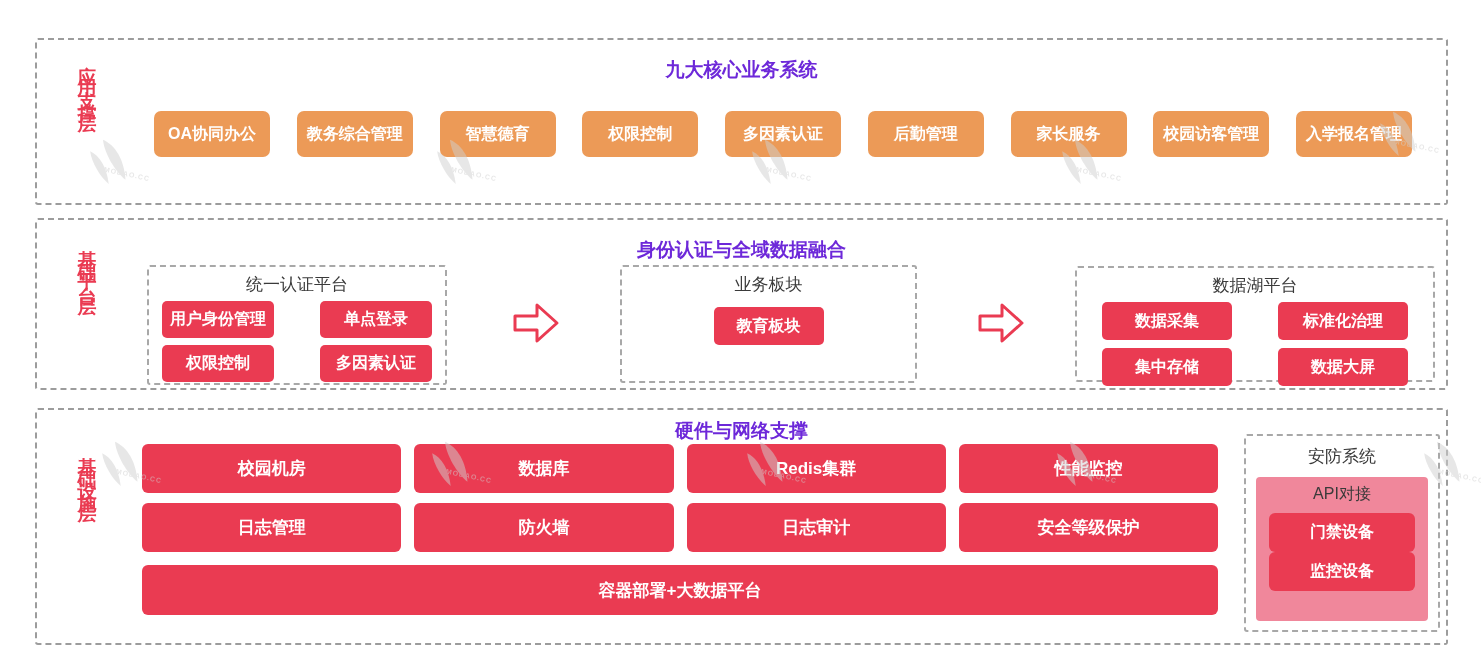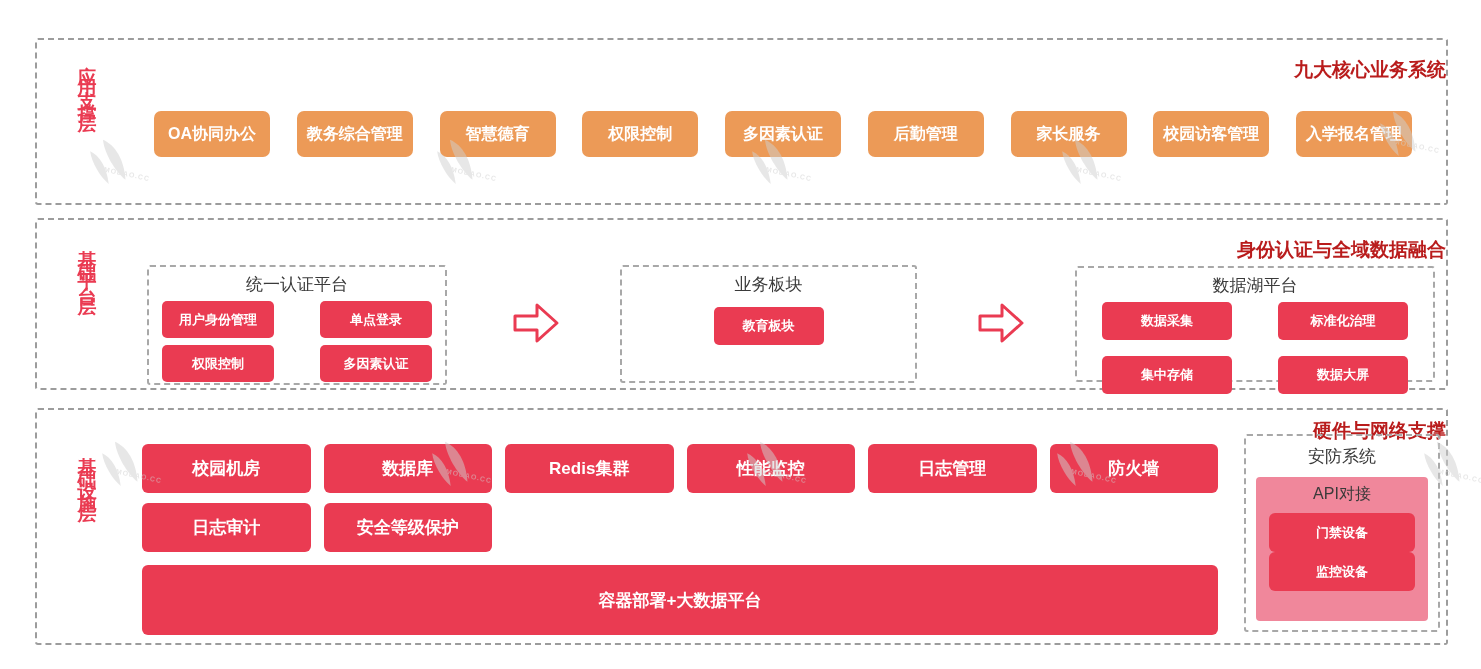--- a/index.html
+++ b/index.html
@@ -33,22 +33,22 @@
     letter-spacing: 12px;
     line-height: 1;
   }
   .layer-1 .layer-label { top: 11px; }
   .layer-2 .layer-label { top: 14px; }
   .layer-3 .layer-label { top: 31px; }
 
   .layer-title {
     position: absolute;
     left: 0; width: 100%;
-    text-align: right;
-    color: #b91c1c;
+    text-align: center;
+    color: #6d28d9;
     font-weight: bold;
     font-size: 19px;
   }
   .layer-1 .layer-title { top: 17px; }
   .layer-2 .layer-title { top: 17px; }
   .layer-3 .layer-title { top: 8px; }
 
   
   .app-row {
     position: absolute;
@@ -84,25 +84,25 @@
     color: #3a3a3a;
     font-size: 17px;
   }
   .group-grid {
     display: grid;
     grid-template-columns: auto auto;
     justify-content: space-between;
     row-gap: 7px;
     padding: 5px 13px 0;
   }
-  .group-datalake .group-grid { padding: 5px 25px 0; row-gap: 16px; }
+  .group-datalake .group-grid { padding: 5px 25px 0; row-gap: 8px; }
   .btn-red {
     background: #ea3b52;
     border-radius: 5px;
-    font-size: 13px;
+    font-size: 16px;
   }
   .group-auth .btn-red { width: 112px; height: 37px; }
   .group-datalake .btn-red { width: 130px; height: 38px; }
   .btn-edu {
     width: 110px; height: 38px;
     margin: 11px auto 0;
   }
   .flow-arrow {
     position: absolute;
     top: 82px;
@@ -110,34 +110,34 @@
   }
   .arrow-1 { left: 475px; }
   .arrow-2 { left: 940px; }
 
   
   .infra-grid {
     position: absolute;
     left: 105px; top: 34px;
     width: 1076px;
     display: grid;
-    grid-template-columns: repeat(6, 1fr);
+    grid-template-columns: repeat(4, 1fr);
     column-gap: 13px;
     row-gap: 10px;
   }
   .btn-infra {
     height: 49px;
     background: #ea3b52;
     border-radius: 6px;
     font-size: 17px;
   }
   .btn-wide {
     position: absolute;
     left: 105px; top: 155px;
-    width: 1076px; height: 70px;
+    width: 1076px; height: 50px;
     background: #ea3b52;
     border-radius: 6px;
     font-size: 17px;
   }
 
   .security-box {
     position: absolute;
     left: 1207px; top: 24px;
     width: 196px; height: 198px;
     border: 2px dashed #a8a8a8;

